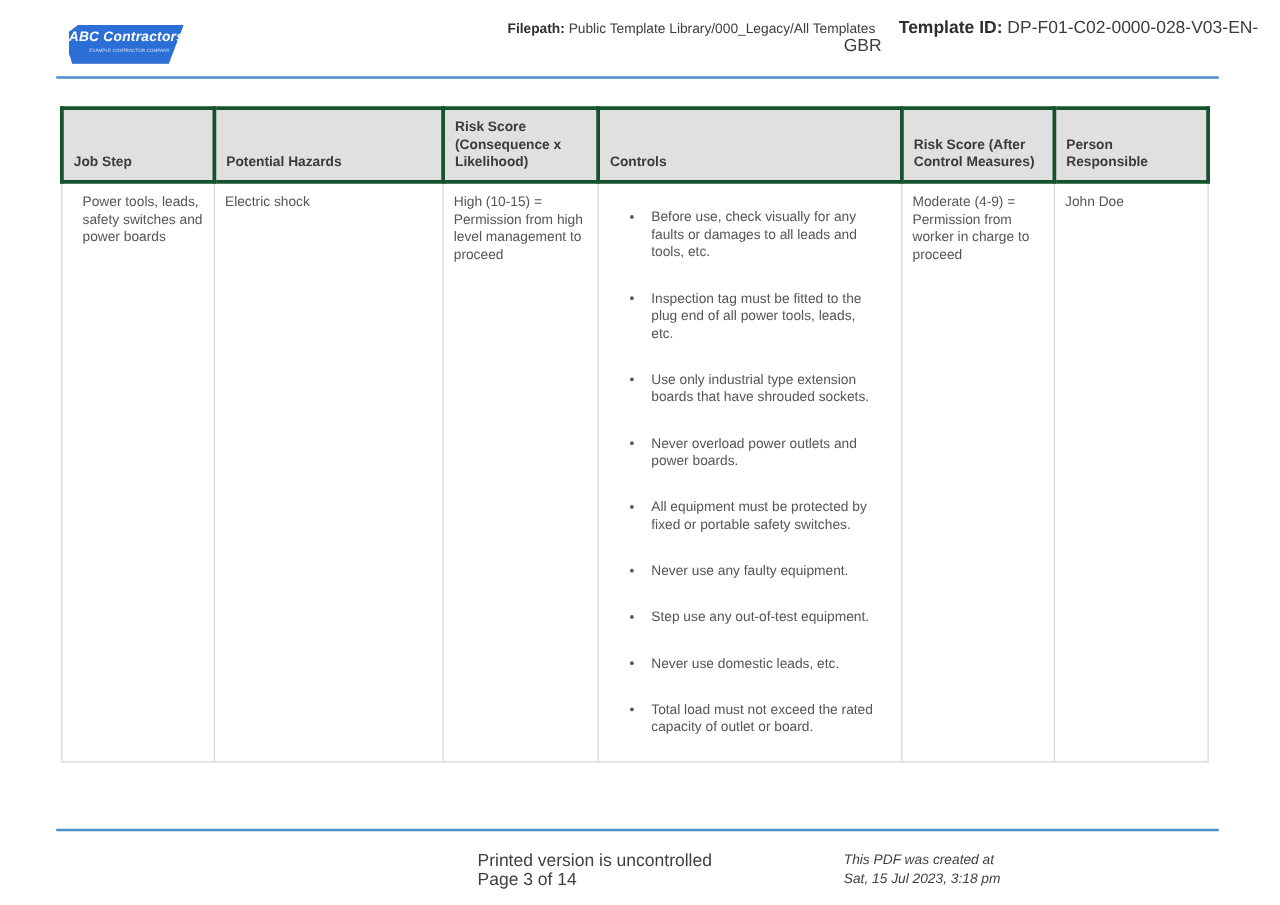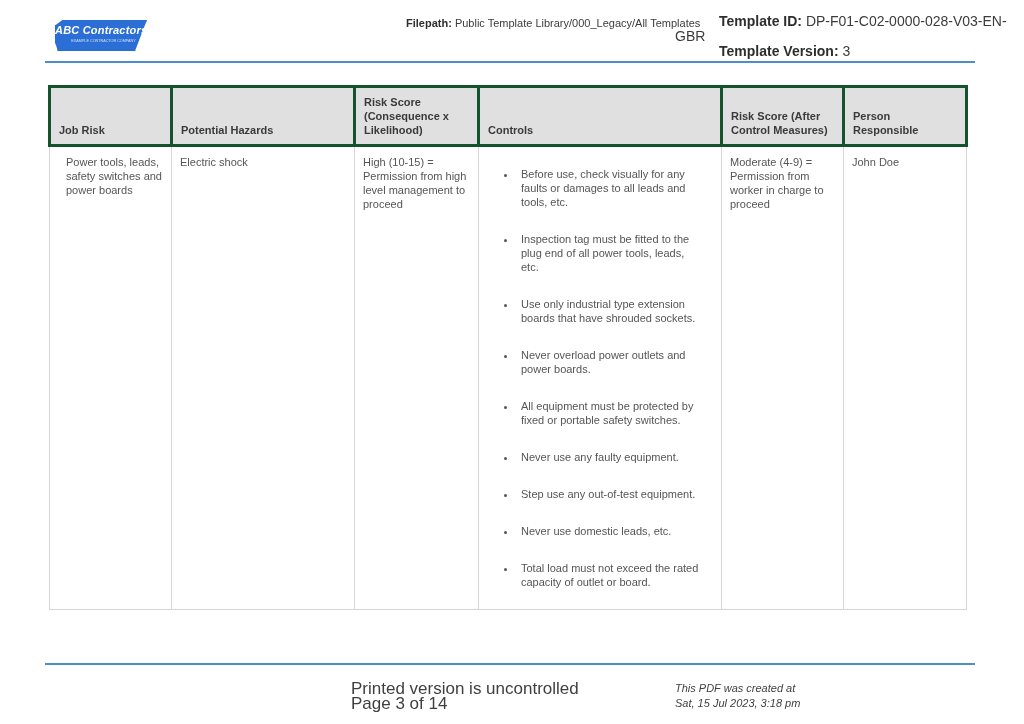--- a/index.html
+++ b/index.html
@@ -76,22 +76,22 @@
     vertical-align: top;
     padding: 8px 8px; line-height: 14px;
   }
   td.cell-jobstep { height: 301px; padding-left: 16px; }
   .controls-list { margin: 12px; padding-left: 18px; }
   .controls-list li { margin-bottom: 23px; padding-left: 4px; }
   .controls-list li:last-child { margin-bottom: 0; }
 
   
   .footer-left {
-    position: absolute; left: 351px; top: 681px;
-    font-size: 17px; color: #3f3f3f; line-height: 15px;
+    position: absolute; left: 382px; top: 681px;
+    font-size: 14px; color: #3f3f3f; line-height: 15px;
   }
   .footer-right {
     position: absolute; left: 675px; top: 681px;
     font-size: 11px; color: #3f3f3f; line-height: 15px; font-style: italic;
   }
 </style>
 </head>
 <body>
 
 <div class="page">
@@ -105,40 +105,36 @@
   <div class="filepath-block">
     <span class="hdr-label">Filepath:</span>
     <span>Public Template Library/000_Legacy/All Templates</span>
   </div>
 
   <div class="template-block">
     <div>
       <span class="hdr-label">Template ID:</span>
       <span>DP-F01-C02-0000-028-V03-EN-GBR</span>
     </div>
-    <div>
-      <span class="hdr-label">Template Version:</span>
-      <span>3</span>
-    </div>
   </div>
 
   <div class="rule rule-top"></div>
 
   <table class="risk-table">
     <colgroup>
       <col style="width:122px">
       <col style="width:183px">
       <col style="width:124px">
       <col style="width:243px">
       <col style="width:122px">
       <col style="width:123px">
     </colgroup>
     <thead>
       <tr>
-        <th>Job Risk</th>
+        <th>Job Step</th>
         <th>Potential Hazards</th>
         <th>Risk Score (Consequence x Likelihood)</th>
         <th>Controls</th>
         <th>Risk Score (After Control Measures)</th>
         <th>Person Responsible</th>
       </tr>
     </thead>
     <tbody>
       <tr>
         <td class="cell-jobstep">Power tools, leads, safety switches and power boards</td>

